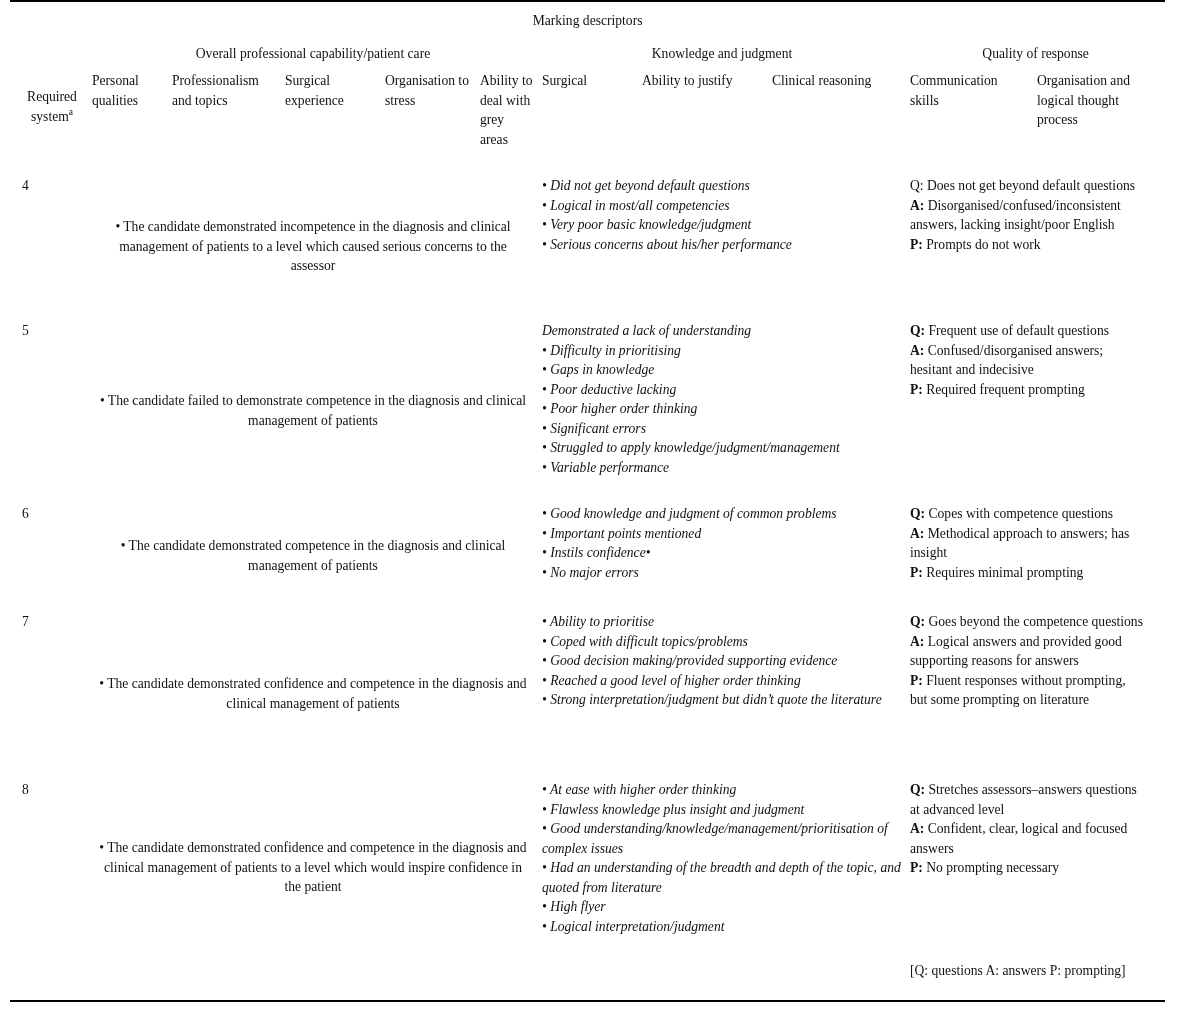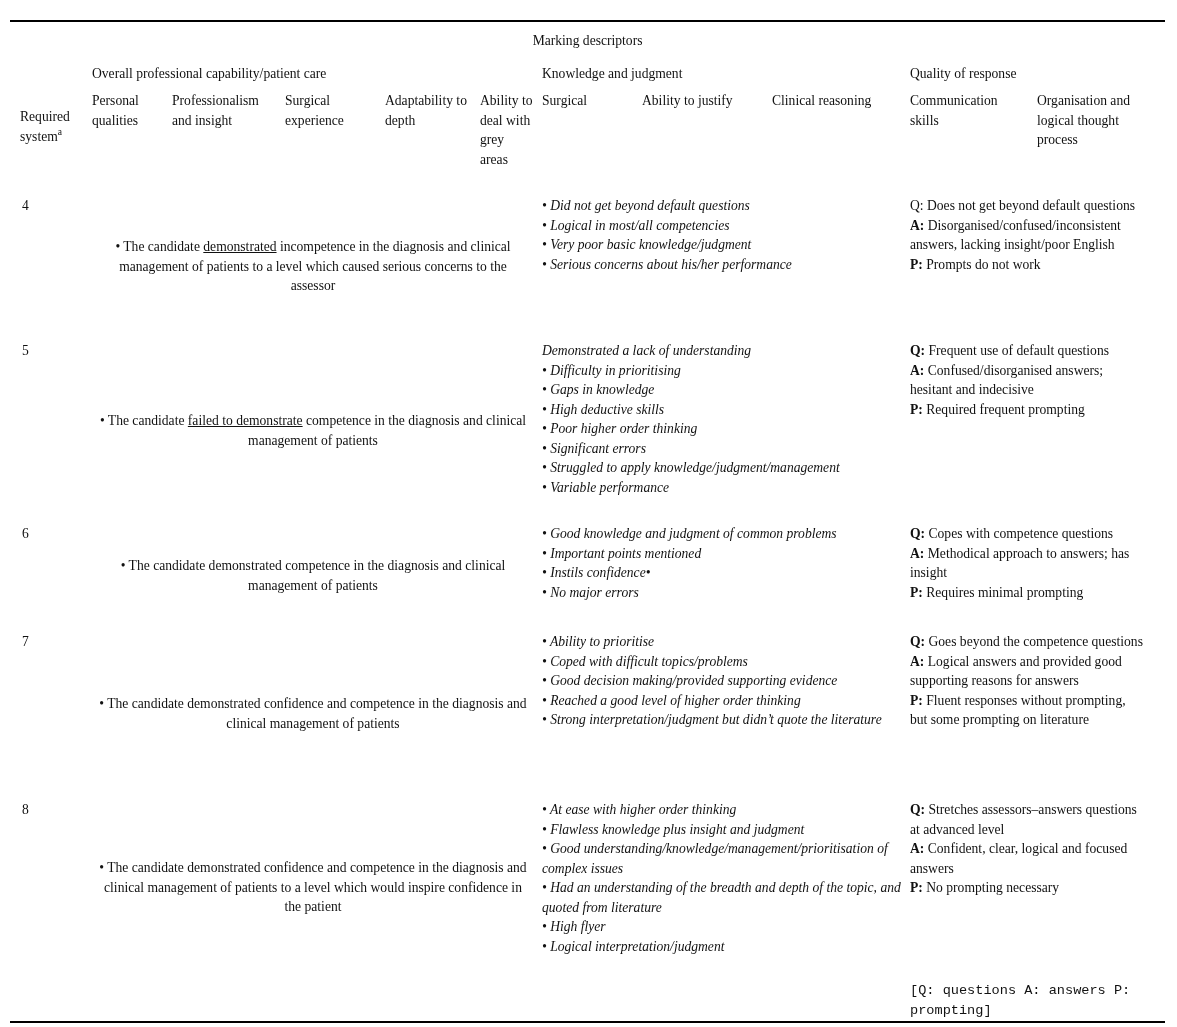--- a/index.html
+++ b/index.html
@@ -9,21 +9,21 @@
     width: 1177px;
     height: 1027px;
     overflow: hidden;
     font-family: "Liberation Serif", "DejaVu Serif", serif;
     font-size: 13.6px;
     color: #111111;
   }
   .table-wrap {
     position: absolute;
     left: 10px;
-    top: 20px;
+    top: 0;
     width: 1157px;
   }
   table.marking-table {
     border-collapse: collapse;
     table-layout: fixed;
     width: 1155px;
     border-top: 2px solid #000000;
     border-bottom: 2px solid #000000;
   }
   td {
@@ -31,20 +31,21 @@
     vertical-align: top;
     line-height: 1.44;
     overflow: hidden;
   }
   .title-row td {
     text-align: center;
     height: 36px;
     vertical-align: middle;
   }
   .group-row td {
+    text-align: center;
     height: 26px;
     vertical-align: middle;
   }
   .colhead-row td {
     height: 102px;
     vertical-align: top;
     padding-top: 3px;
   }
   .marking-system-cell {
     vertical-align: middle;
@@ -53,40 +54,40 @@
   sup { font-size: 9.5px; line-height: 0; }
   .score-cell {
     padding-left: 12px;
     padding-top: 2px;
   }
   .overall-cell {
     text-align: center;
     vertical-align: middle;
     padding: 2px 10px;
   }
-  .uline { text-decoration: underline; }
+  .uline { }
   .knowledge-cell {
     vertical-align: top;
     padding-top: 2px;
     font-style: italic;
   }
   .quality-cell {
     vertical-align: top;
     padding-top: 2px;
     padding-right: 20px;
     margin-top: 40px;
   }
   .qp { font-weight: normal; }
   .qp.bold { font-weight: bold; }
   #rows tr:nth-child(1) { height: 145px; }
   #rows tr:nth-child(2) { height: 183px; }
   #rows tr:nth-child(3) { height: 108px; }
   #rows tr:nth-child(4) { height: 168px; }
   #rows tr:nth-child(5) { height: 179px; }
-  .footer-row { height: 44px; font-family: Liberation Mono, monospace; }
+  .footer-row { height: 44px; }
   .footer-note { vertical-align: top; padding-top: 4px; }
 </style>
 </head>
 <body>
 
 <div class="table-wrap">
   <table class="marking-table">
     <colgroup>
       <col style="width:78px">
         <col style="width:80px">
@@ -105,23 +106,23 @@
         <td colspan="11">Marking descriptors</td>
       </tr>
       <tr class="group-row">
         <td rowspan="2" class="marking-system-cell"><span>Required system</span><sup>a</sup></td>
         <td colspan="5">Overall professional capability/patient care</td>
         <td colspan="3">Knowledge and judgment</td>
         <td colspan="2">Quality of response</td>
       </tr>
       <tr class="colhead-row">
         <td>Personal qualities</td>
-        <td>Professionalism and insight</td>
+        <td>Professionalism and topics</td>
         <td>Surgical experience</td>
-        <td>Adaptability to depth</td>
+        <td>Organisation to stress</td>
         <td>Ability to deal with grey areas</td>
         <td>Surgical</td>
         <td>Ability to justify</td>
         <td>Clinical reasoning</td>
         <td>Communication skills</td>
         <td>Organisation and logical thought process</td>
       </tr>
     </tbody>
     <tbody id="rows">
         <tr>
@@ -139,21 +140,21 @@
             <div><span class="qp bold">P:</span> Prompts do not work</div>
           </td>
   </tr>
         <tr>
     <td class="score-cell">5</td>
     <td class="overall-cell" colspan="5"><span>• The candidate </span><span class="uline">failed to demonstrate</span><span> competence in the diagnosis and clinical management of patients</span></td>
     <td class="knowledge-cell" colspan="3">
             <div>Demonstrated a lack of understanding</div>
             <div>• Difficulty in prioritising</div>
             <div>• Gaps in knowledge</div>
-            <div>• High deductive skills</div>
+            <div>• Poor deductive lacking</div>
             <div>• Poor higher order thinking</div>
             <div>• Significant errors</div>
             <div>• Struggled to apply knowledge/judgment/management</div>
             <div>• Variable performance</div>
           </td>
     <td class="quality-cell" colspan="2">
             <div><span class="qp bold">Q:</span> Frequent use of default questions</div>
             <div><span class="qp bold">A:</span> Confused/disorganised answers; hesitant and indecisive</div>
             <div><span class="qp bold">P:</span> Required frequent prompting</div>
           </td>

